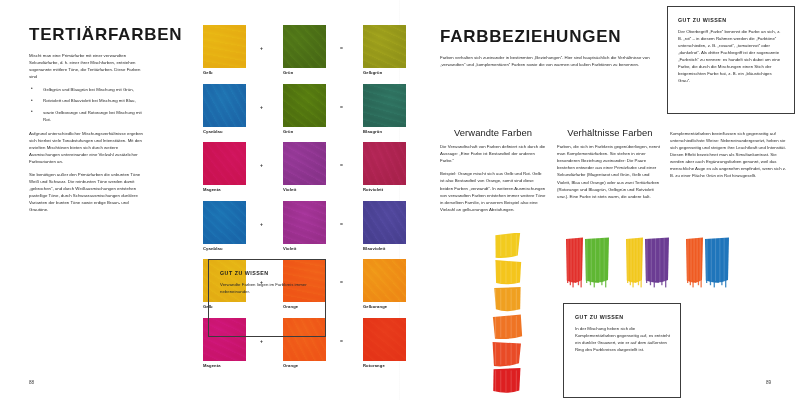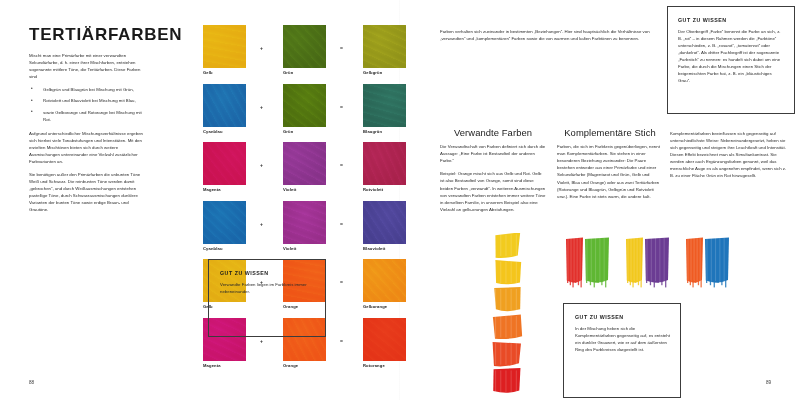--- a/index.html
+++ b/index.html
@@ -215,31 +215,32 @@
           <span class="tex" style="background: repeating-linear-gradient(39deg, rgba(255, 255, 255, 0.22) 0px, rgba(255, 255, 255, 0) 2px, rgba(0, 0, 0, 0.1) 4px, rgba(0, 0, 0, 0) 7px), radial-gradient(at 53% 30%, rgba(255, 255, 255, 0.28), rgba(0, 0, 0, 0.12) 70%);"></span>
         </div>
       <div class="sw-lbl c0">Magenta</div>
       <div class="sw-lbl c1">Orange</div>
       <div class="sw-lbl c2">Rotorange</div>
     </div>
 
   </div>
 
   <div class="col-fb">
+    <div class="h1">FARBBEZIEHUNGEN</div>
     <p class="body-txt">Farben verhalten sich zueinander in bestimmten „Beziehungen“. Hier sind hauptsächlich die Verhältnisse von „verwandten“ und „komplementären“ Farben sowie die von warmen und kalten Farbtönen zu benennen.</p>
   </div>
 
   <div class="col-vw">
     <div class="h2">Verwandte Farben</div>
     <p class="body-txt">Die Verwandtschaft von Farben definiert sich durch die Aussage: „Eine Farbe ist Bestandteil der anderen Farbe.“</p>
     <p class="body-txt">Beispiel: Orange mischt sich aus Gelb und Rot. Gelb ist also Bestandteil von Orange, somit sind diese beiden Farben „verwandt“. In weiteren Ausmischungen von verwandten Farben entstehen immer weitere Töne in derselben Familie, in unserem Beispiel also eine Vielzahl an gelb-orangen Abstufungen.</p>
   </div>
 
   <div class="col-kp">
-    <div class="h2">Komplementäre Stich</div>
+    <div class="h2">Verhältnisse Farben</div>
     <p class="body-txt">Farben, die sich im Farbkreis gegenüberliegen, nennt man Komplementärfarben. Sie stehen in einer besonderen Beziehung zueinander: Die Paare bestehen entweder aus einer Primärfarbe und einer Sekundärfarbe (Magentarot und Grün, Gelb und Violett, Blau und Orange) oder aus zwei Tertiärfarben (Rotorange und Blaugrün, Gelbgrün und Rotviolett usw.). Eine Farbe ist stets warm, die andere kalt.</p>
   </div>
 
   <div class="col-kp2">
     <p class="body-txt">Komplementärfarben beeinflussen sich gegenseitig auf unterschiedlichste Weise: Nebeneinandergesetzt, heben sie sich gegenseitig und steigern ihre Leuchtkraft und Intensität. Diesen Effekt bezeichnet man als Simultankontrast. Sie werden aber auch Ergänzungsfarben genannt, weil das menschliche Auge es als angenehm empfindet, wenn sich z. B. zu einer Fläche Grün ein Rot hinzugesellt.</p>
   </div>
 
   <div class="gzw" id="gzw-top">
     <div class="gzw-t">GUT ZU WISSEN</div>
     <div class="gzw-b">Der Oberbegriff „Farbe“ benennt die Farbe an sich, z. B. „rot“ – in diesem Rahmen werden die „Farbtöne“ unterschieden, z. B. „rosarot“, „tomatenrot“ oder „dunkelrot“. Als dritter Fachbegriff ist der sogenannte „Farbstich“ zu nennen: es handelt sich dabei um eine Farbe, die durch die Mischungen einen Stich der beigemischten Farbe hat, z. B. ein „bläustichiges Grau“.</div>

